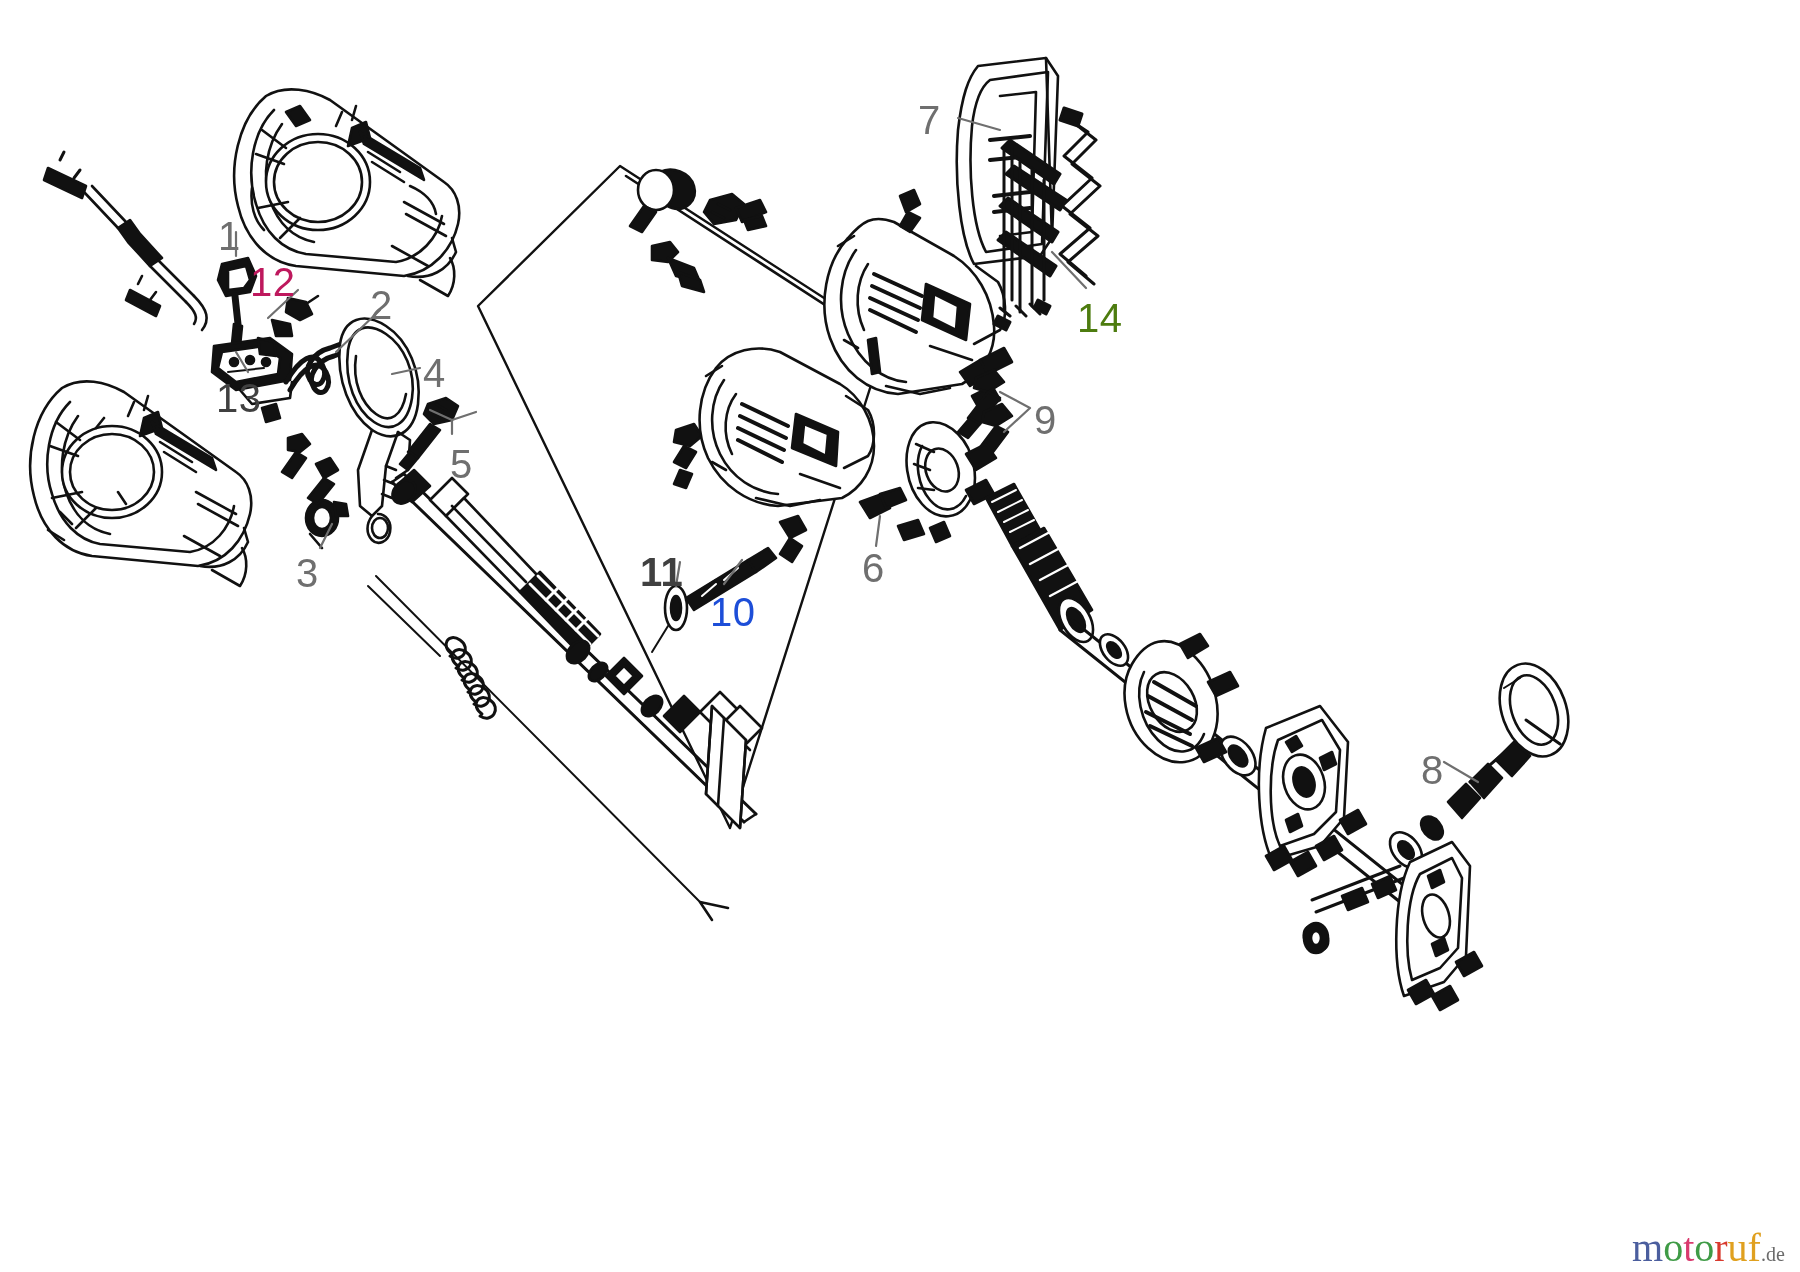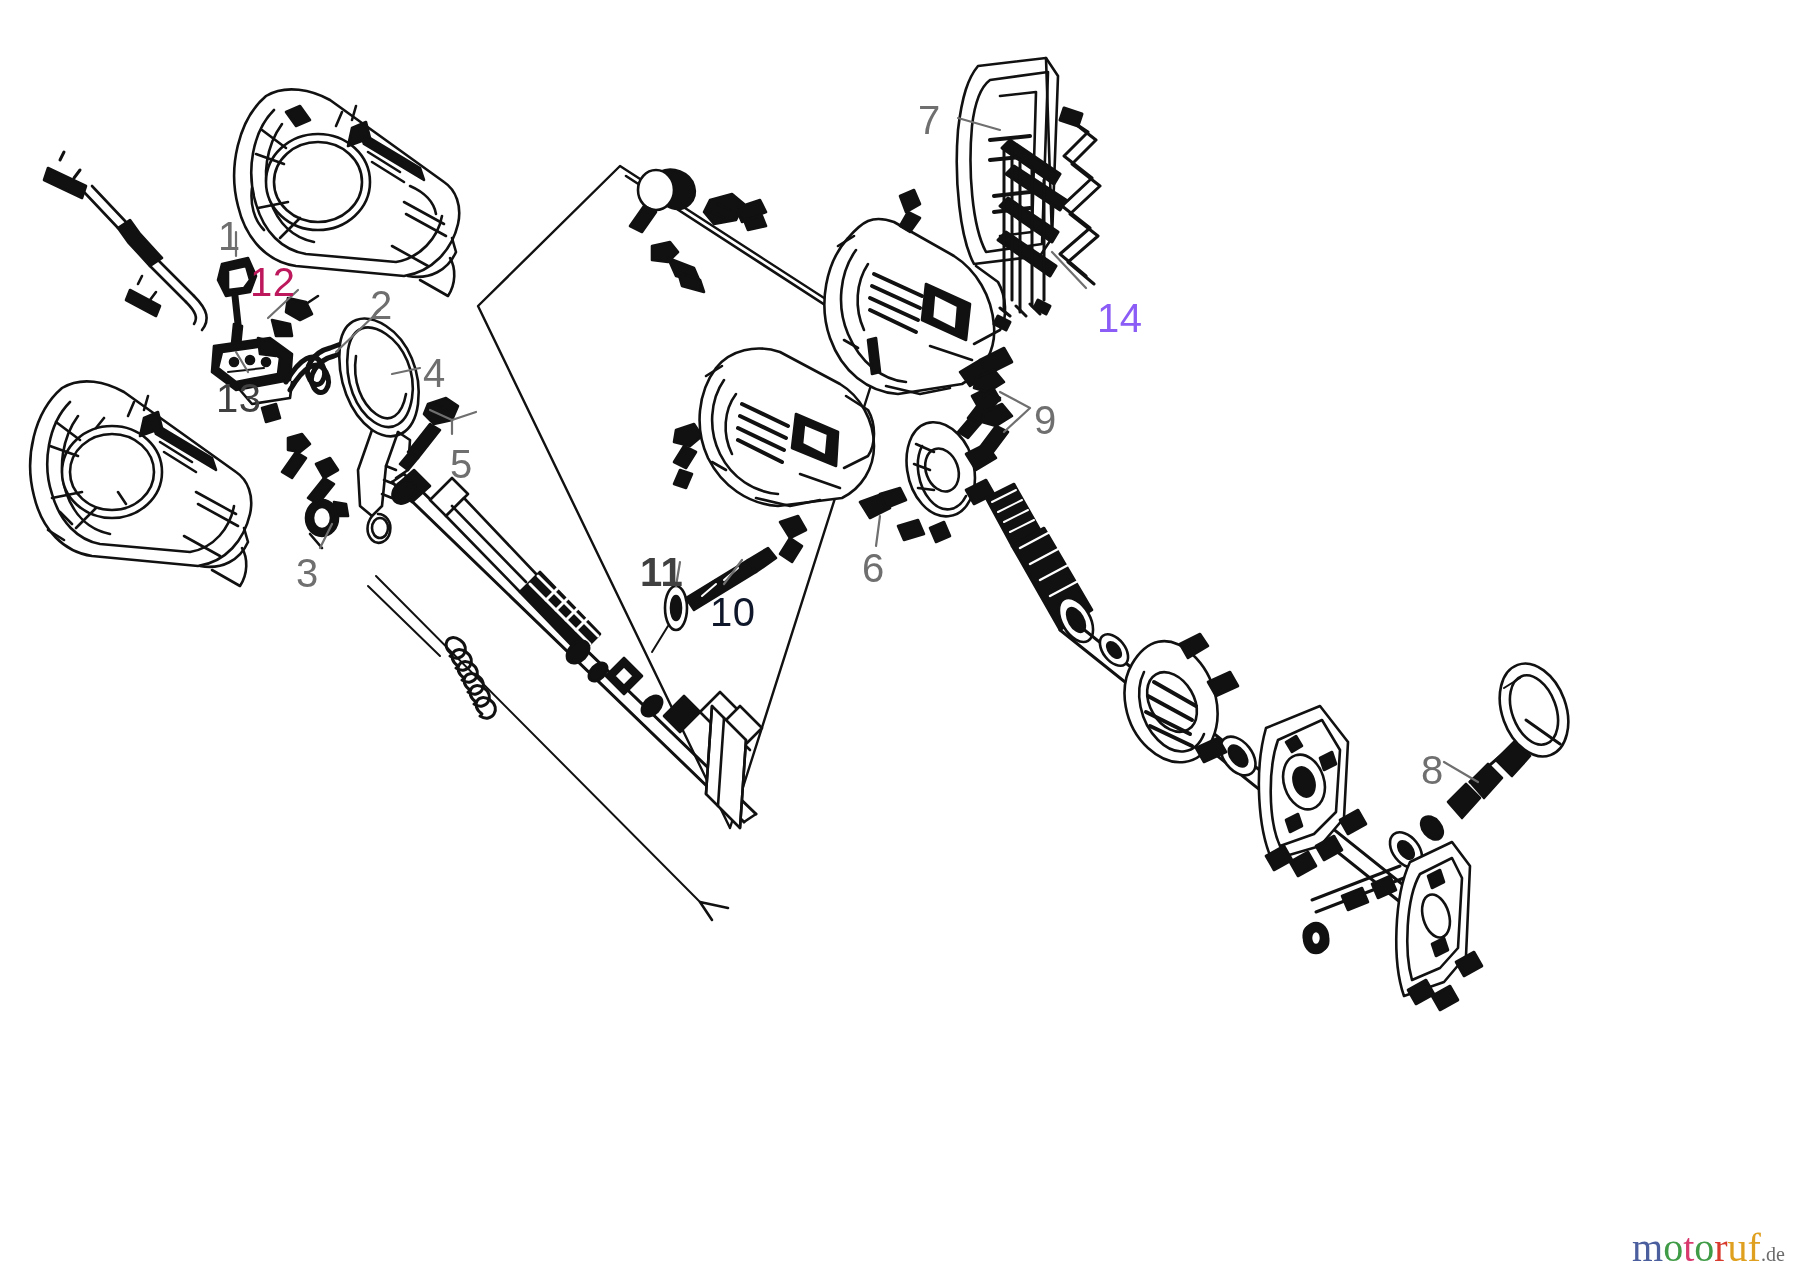--- a/index.html
+++ b/index.html
@@ -468,24 +468,24 @@
   </svg>
 
   <div class="callout" style="left: 218px; top: 216px; color: rgb(111, 111, 111);">1</div>
   <div class="callout" style="left: 250px; top: 262px; color: #be185d;">12</div>
   <div class="callout" style="left: 370px; top: 285px; color: rgb(111, 111, 111);">2</div>
   <div class="callout" style="left: 216px; top: 378px; color: #404040; text-align: right;">13</div>
   <div class="callout" style="left: 423px; top: 353px; color: rgb(111, 111, 111);">4</div>
   <div class="callout" style="left: 450px; top: 444px; color: rgb(111, 111, 111);">5</div>
   <div class="callout" style="left: 296px; top: 553px; color: rgb(111, 111, 111);">3</div>
   <div class="callout" style="left: 640px; top: 552px; color: #404040; font-weight: bold;">11</div>
-  <div class="callout" style="left: 710px; top: 592px; color: #0f172a;">10</div>
+  <div class="callout" style="left: 710px; top: 592px; color: #1d4ed8;">10</div>
   <div class="callout" style="left: 862px; top: 548px; color: rgb(111, 111, 111);">6</div>
   <div class="callout" style="left: 918px; top: 100px; color: rgb(111, 111, 111);">7</div>
-  <div class="callout" style="left: 1077px; top: 298px; color: #8b5cf6; margin-left: 20px;">14</div>
+  <div class="callout" style="left: 1077px; top: 298px; color: #4d7c0f;">14</div>
   <div class="callout" style="left: 1034px; top: 400px; color: rgb(111, 111, 111);">9</div>
   <div class="callout" style="left: 1421px; top: 750px; color: rgb(111, 111, 111);">8</div>
 
   <div id="watermark">
     <span class="ch" style="color: rgb(75, 94, 158);">m</span><span class="ch" style="color: rgb(63, 155, 70);">o</span><span class="ch" style="color: rgb(217, 58, 110);">t</span><span class="ch" style="color: rgb(63, 155, 70);">o</span><span class="ch" style="color: rgb(216, 58, 46);">r</span><span class="ch" style="color: rgb(224, 160, 31);">u</span><span class="ch" style="color: rgb(224, 160, 31);">f</span><span class="suffix" style="color: rgb(107, 107, 107);">.de</span>
   </div>
 
 </div>
 
 </body></html>

